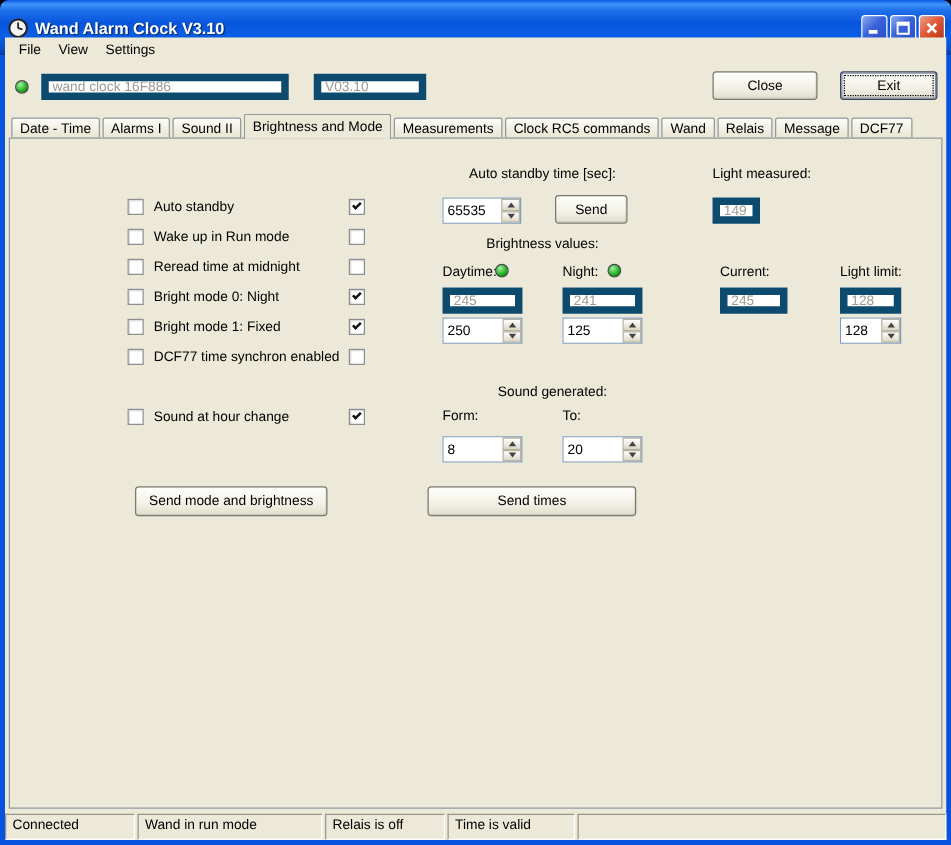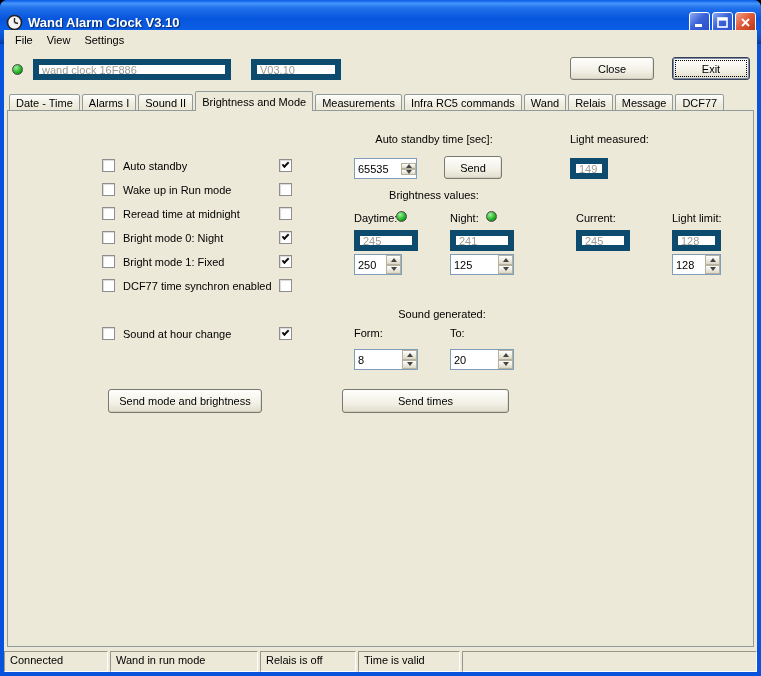--- a/index.html
+++ b/index.html
@@ -119,21 +119,21 @@
     <input class="field" style="left: 247px; top: 29px; width: 90px;" disabled="" value="V03.10">
     <button class="btn" style="left:566px; top:27px; width:84px; height:23px;">Close</button>
     <button class="btn default" style="left:668px; top:27px; width:78px; height:23px;">Exit</button>
 
     <div class="tabs">
       <span class="tab">Date - Time</span>
       <span class="tab">Alarms I</span>
       <span class="tab">Sound II</span>
       <span class="tab selected">Brightness and Mode</span>
       <span class="tab">Measurements</span>
-      <span class="tab">Infra RC5 commands</span>
+      <span class="tab">Clock RC5 commands</span>
       <span class="tab">Wand</span>
       <span class="tab">Relais</span>
       <span class="tab">Message</span>
       <span class="tab">DCF77</span>
     </div>
 
     <div class="panel">
 
       <div class="cb-row" style="top:47px">
         <span class="checkbox"></span>
@@ -176,21 +176,21 @@
         <span class="checkbox"></span>
         <span class="cb-label">Sound at hour change</span>
         <span class="checkbox rt checked">
             <i class="check"></i>
           </span>
       </div>
 
       <button class="btn" style="left:100px; top:278px; width:154px; height:24px;">Send mode and brightness</button>
 
       <div class="lbl center" style="left:346px; top:22px; width:160px;">Auto standby time [sec]:</div>
-      <div class="spin" style="left:346px; top:47px; width:63px;align-items:center;">
+      <div class="spin" style="left:346px; top:47px; width:63px;">
         <input value="65535" style="">
         <div class="spin-btns">
           <div class="spin-btn">
               <i class="arr-up"></i>
             </div>
           <div class="spin-btn">
               <i class="arr-down"></i>
             </div>
         </div>
       </div>
@@ -206,21 +206,21 @@
       <div class="lbl" style="left:442px; top:101px;">Night:</div>
       <span class="led" style="left:478px; top:100px;"></span>
       <div class="lbl" style="left:568px; top:101px;">Current:</div>
       <div class="lbl" style="left:664px; top:101px;">Light limit:</div>
 
       <input class="field" style="left: 346px; top: 119px; width: 64px;" disabled="" value="245">
       <input class="field" style="left: 442px; top: 119px; width: 64px;" disabled="" value="241">
       <input class="field" style="left: 568px; top: 119px; width: 54px;" disabled="" value="245">
       <input class="field" style="left: 664px; top: 119px; width: 49px;" disabled="" value="128">
 
-      <div class="spin" style="left:346px; top:143px; width:48px;">
+      <div class="spin" style="left:346px; top:143px; width:64px;">
         <input value="250" style="">
         <div class="spin-btns">
           <div class="spin-btn">
               <i class="arr-up"></i>
             </div>
           <div class="spin-btn">
               <i class="arr-down"></i>
             </div>
         </div>
       </div>

